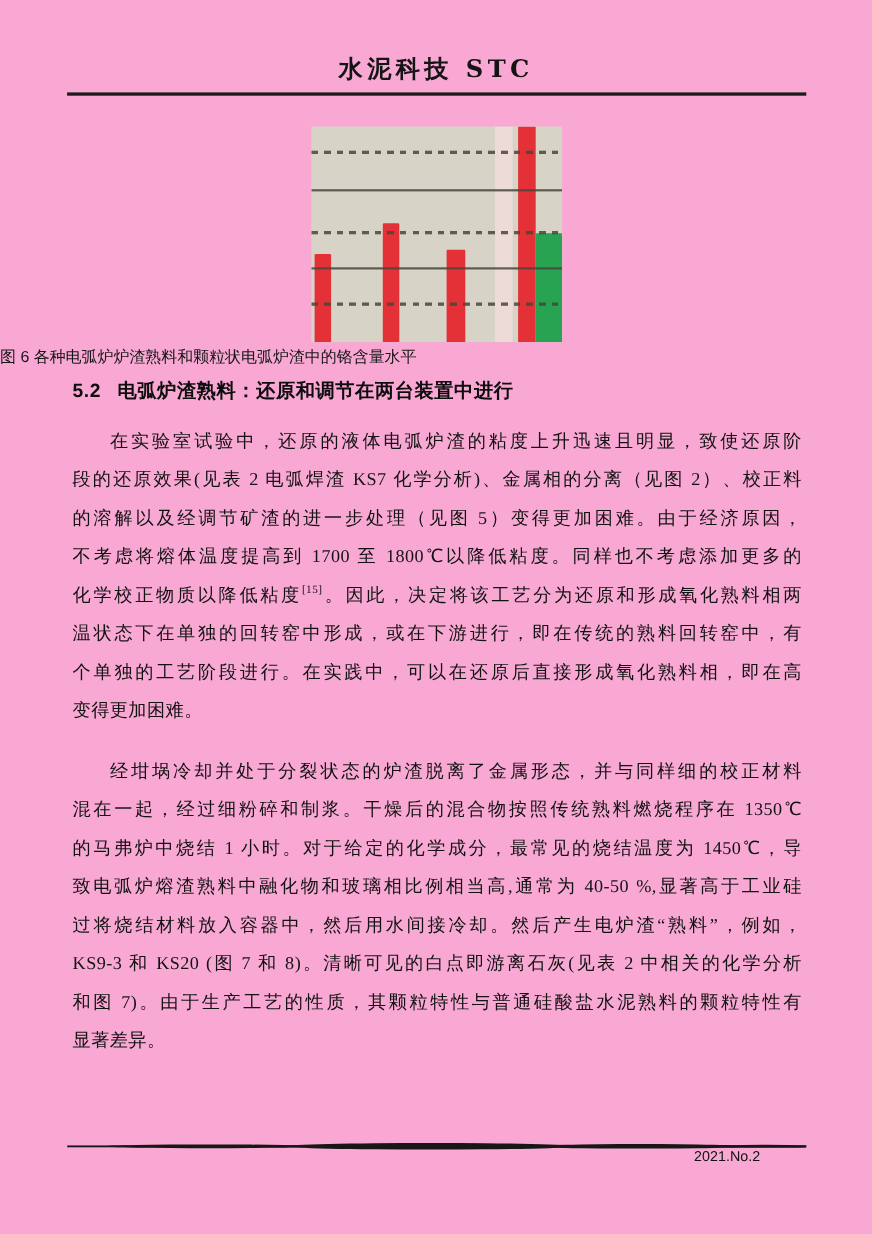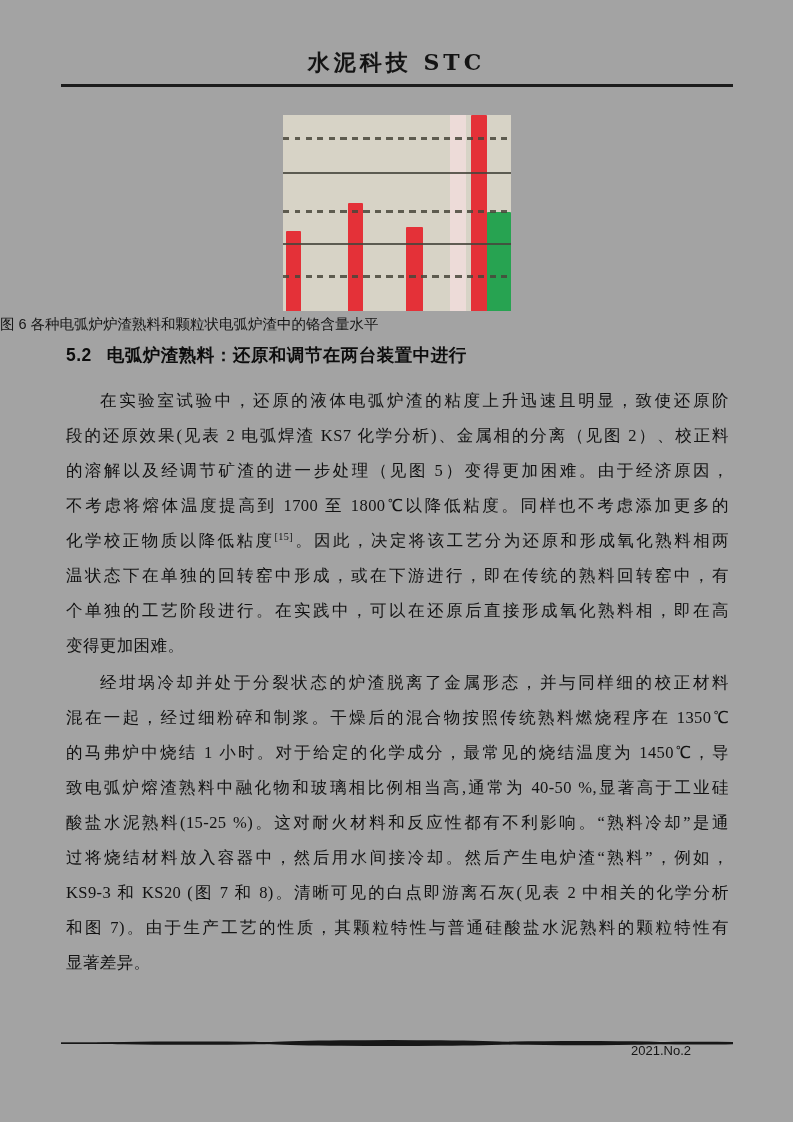--- a/index.html
+++ b/index.html
@@ -1,20 +1,20 @@
 <!DOCTYPE html>
 <html><head>
 <meta charset="utf-8">
 <style>
   html, body { margin: 0; padding: 0; background: #ffffff; }
   .page {
     position: relative;
     width: 793px;
     height: 1122px;
-    background: #a3a3a3;
+    background: #f9a8d4;
     font-family: "Liberation Serif", serif;
     color: #111111;
     overflow: hidden;
   }
 
   
   .journal-header {
     position: absolute;
     top: 48px; left: 0;
     width: 100%;
@@ -88,21 +88,21 @@
   .sec-num { margin-right: 15px; }
 
   
   .article-body {
     position: absolute;
     top: 383px; left: 66px;
     width: 663px;
     font-size: 16.5px;
     color: #121212;
   }
-  .para + .para { margin-top: 2px; }
+  .para + .para { margin-top: 20px; }
   .line {
     height: 35px;
     line-height: 35px;
     white-space: nowrap;
     text-align: justify;
     text-align-last: justify;
     letter-spacing: 0.4px;
   }
   .line.first { text-indent: 34px; }
   .line.last  { text-align-last: left; }
@@ -175,21 +175,20 @@
         <div class="line">化学校正物质以降低粘度<sup>[15]</sup>。因此，决定将该工艺分为还原和形成氧化熟料相两</div>
         <div class="line">温状态下在单独的回转窑中形成，或在下游进行，即在传统的熟料回转窑中，有</div>
         <div class="line">个单独的工艺阶段进行。在实践中，可以在还原后直接形成氧化熟料相，即在高</div>
         <div class="line last">变得更加困难。</div>
       </div>
       <div class="para">
         <div class="line first">经坩埚冷却并处于分裂状态的炉渣脱离了金属形态，并与同样细的校正材料</div>
         <div class="line">混在一起，经过细粉碎和制浆。干燥后的混合物按照传统熟料燃烧程序在 1350℃</div>
         <div class="line">的马弗炉中烧结 1 小时。对于给定的化学成分，最常见的烧结温度为 1450℃，导</div>
         <div class="line">致电弧炉熔渣熟料中融化物和玻璃相比例相当高,通常为 40-50 %,显著高于工业硅</div>
-        <div class="line">酸盐水泥熟料(15-25 %)。这对耐火材料和反应性都有不利影响。“熟料冷却”是通</div>
         <div class="line">过将烧结材料放入容器中，然后用水间接冷却。然后产生电炉渣“熟料”，例如，</div>
         <div class="line">KS9-3 和 KS20 (图 7 和 8)。清晰可见的白点即游离石灰(见表 2 中相关的化学分析</div>
         <div class="line">和图 7)。由于生产工艺的性质，其颗粒特性与普通硅酸盐水泥熟料的颗粒特性有</div>
         <div class="line last">显著差异。</div>
       </div>
     </div>
 
   <div class="footer-rule">
     <svg width="672" height="9" viewBox="0 0 672 9" preserveAspectRatio="none">
       <rect x="0" y="3.3" width="672" height="1.7" fill="#171717"></rect>

